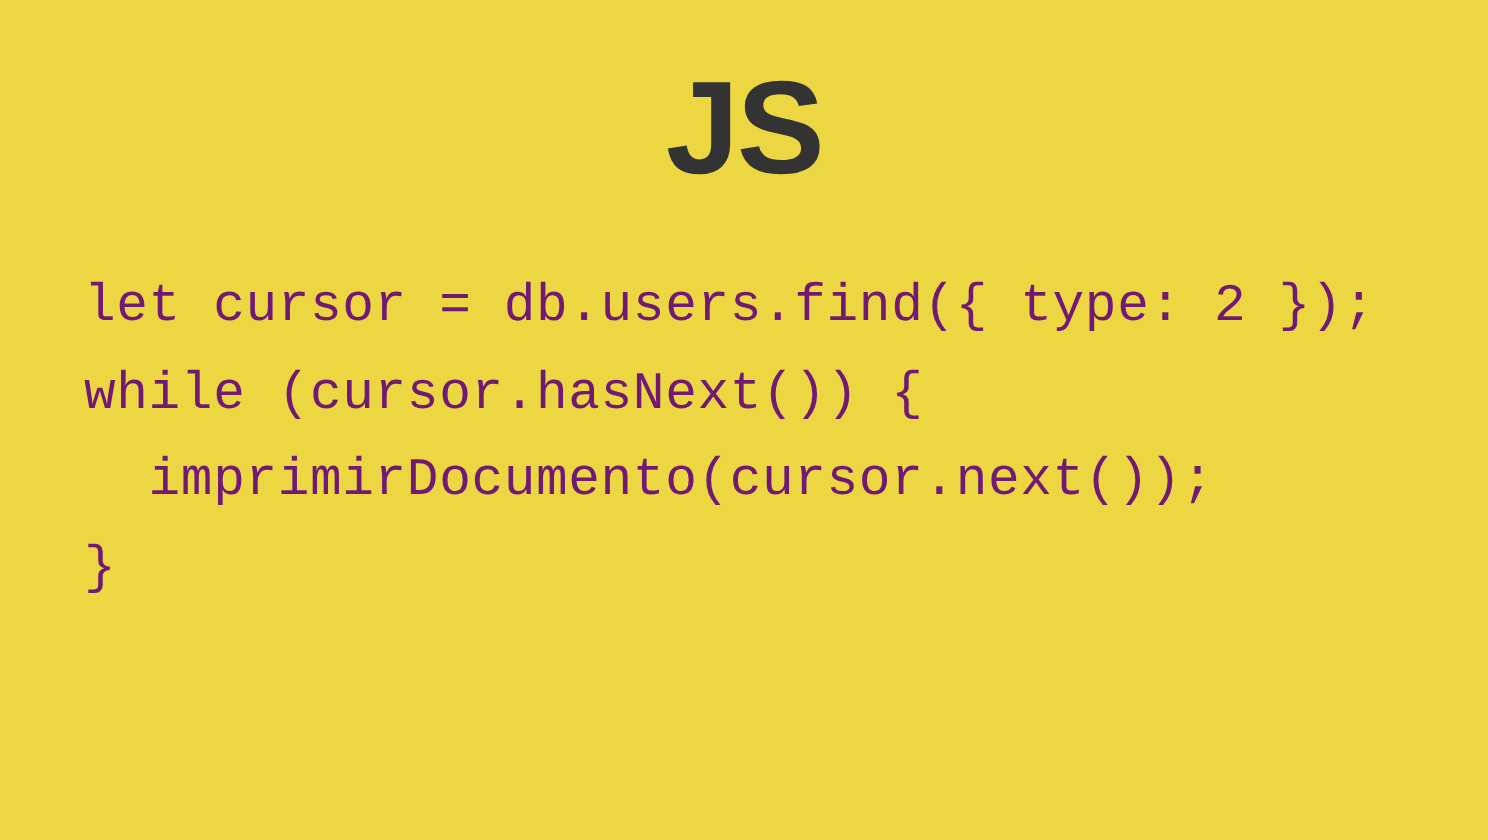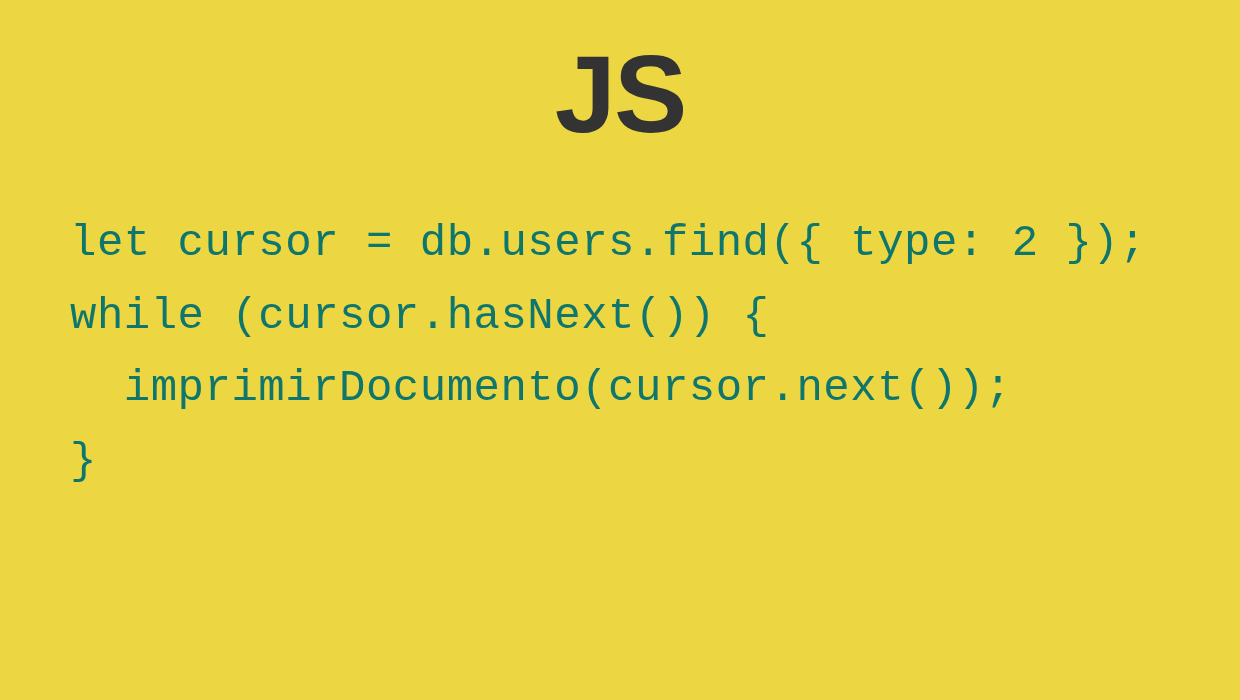--- a/index.html
+++ b/index.html
@@ -17,29 +17,30 @@
       padding-top: 30px;
       overflow: hidden;
     }
     .logo {
       font-family: Arial, Helvetica, sans-serif;
       font-weight: 900;
       font-size: 110px;
       letter-spacing: -2px;
       color: #333333;
       margin-bottom: 50px;
+      margin-top: 13px;
     }
     .code-block {
       width: 100%;
       padding-left: 70px;
       padding-right: 98px;
       font-family: "Courier New", Courier, monospace;
       font-size: 44px;
       line-height: 1.65;
-      color: #0f766e;
+      color: #701a75;
       white-space: pre;
       letter-spacing: 0.5px;
     }
   </style>
 </head>
 <body>
 
 <div class="logo">JS</div>
 
 <pre class="code-block">let cursor = db.users.find({ type: 2 });

